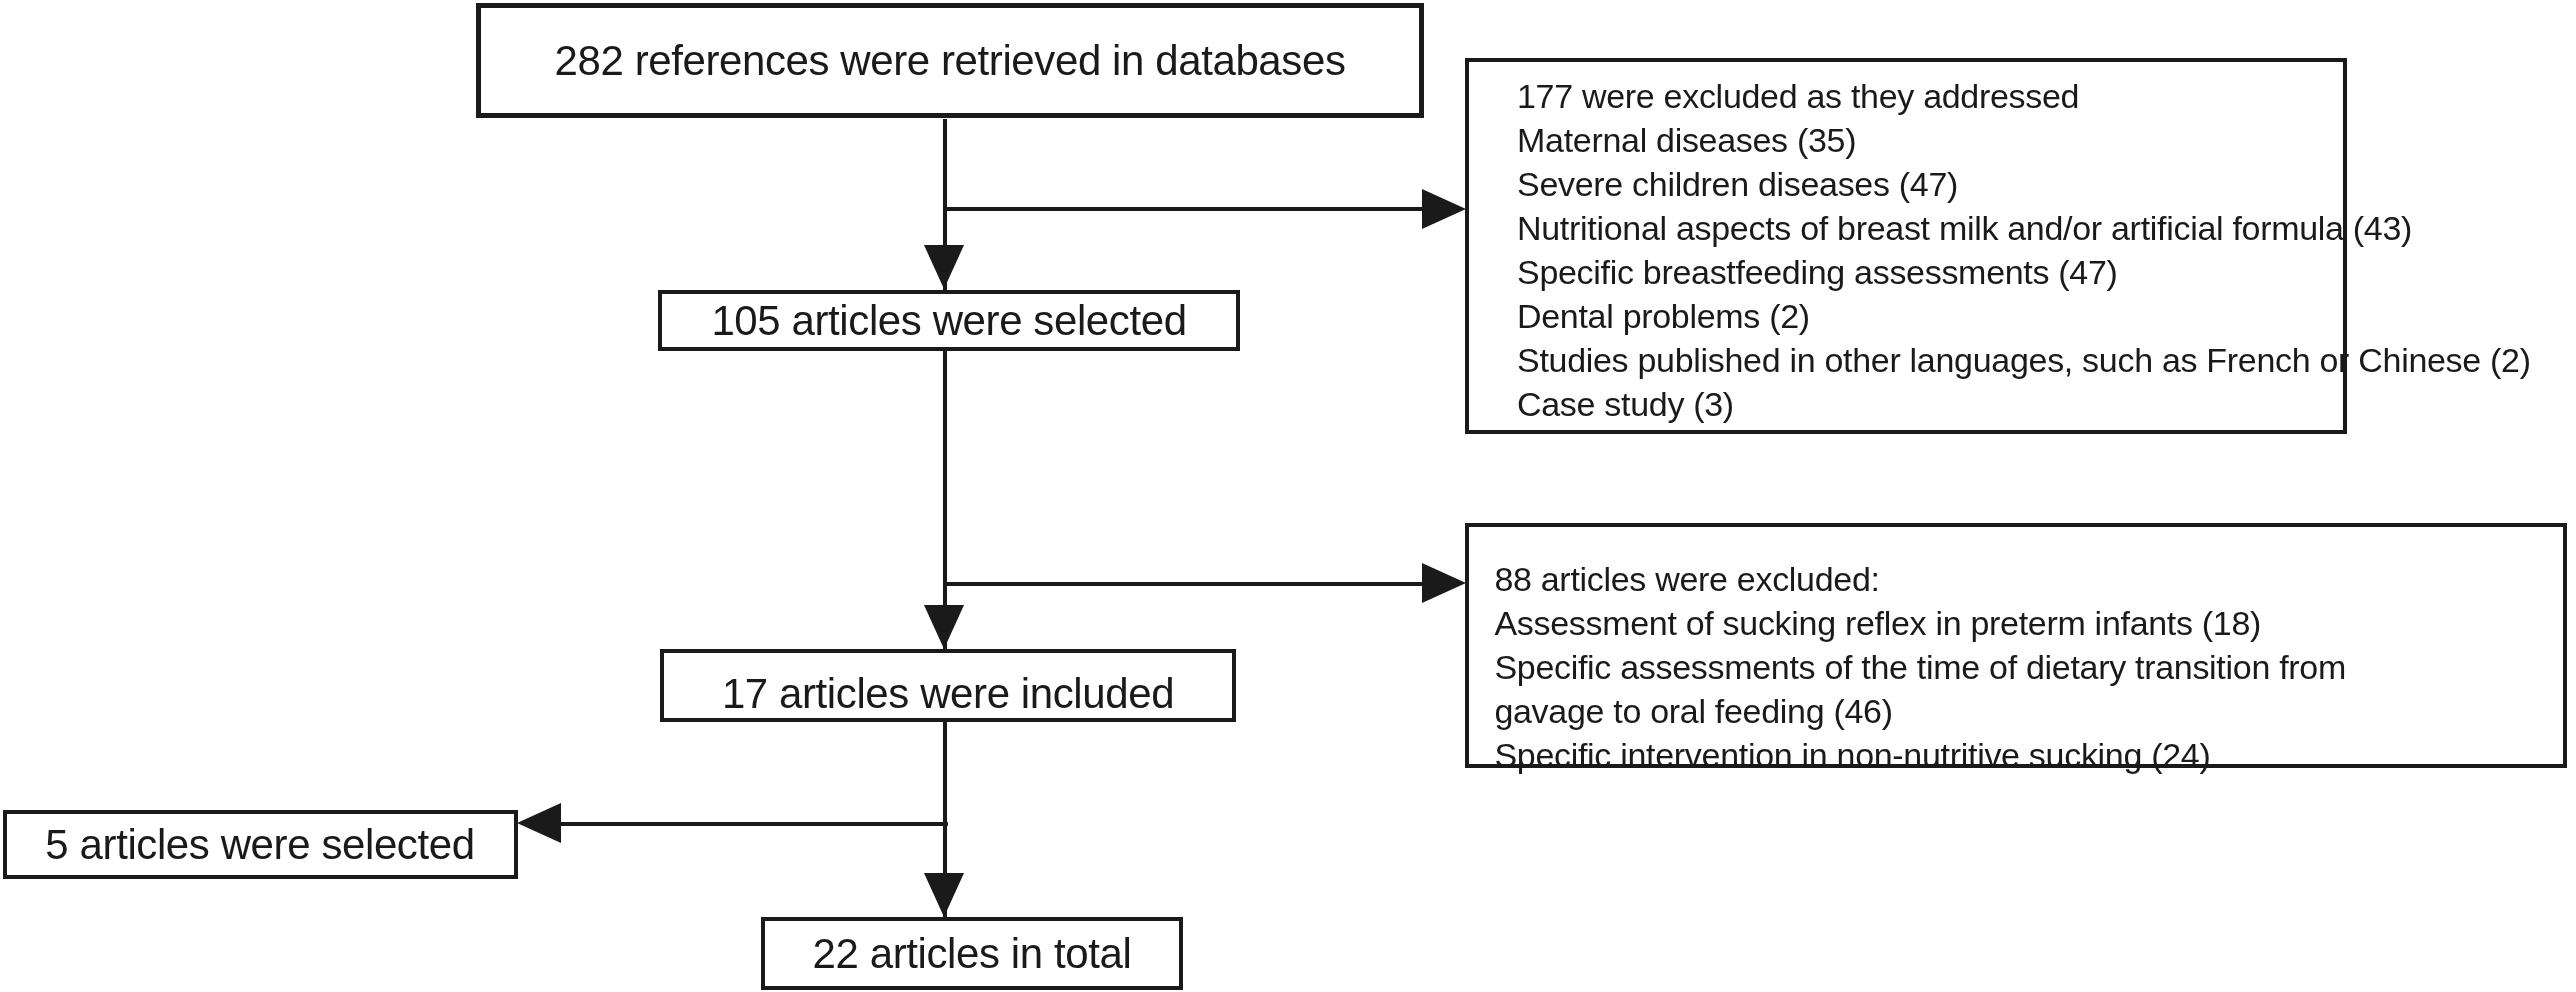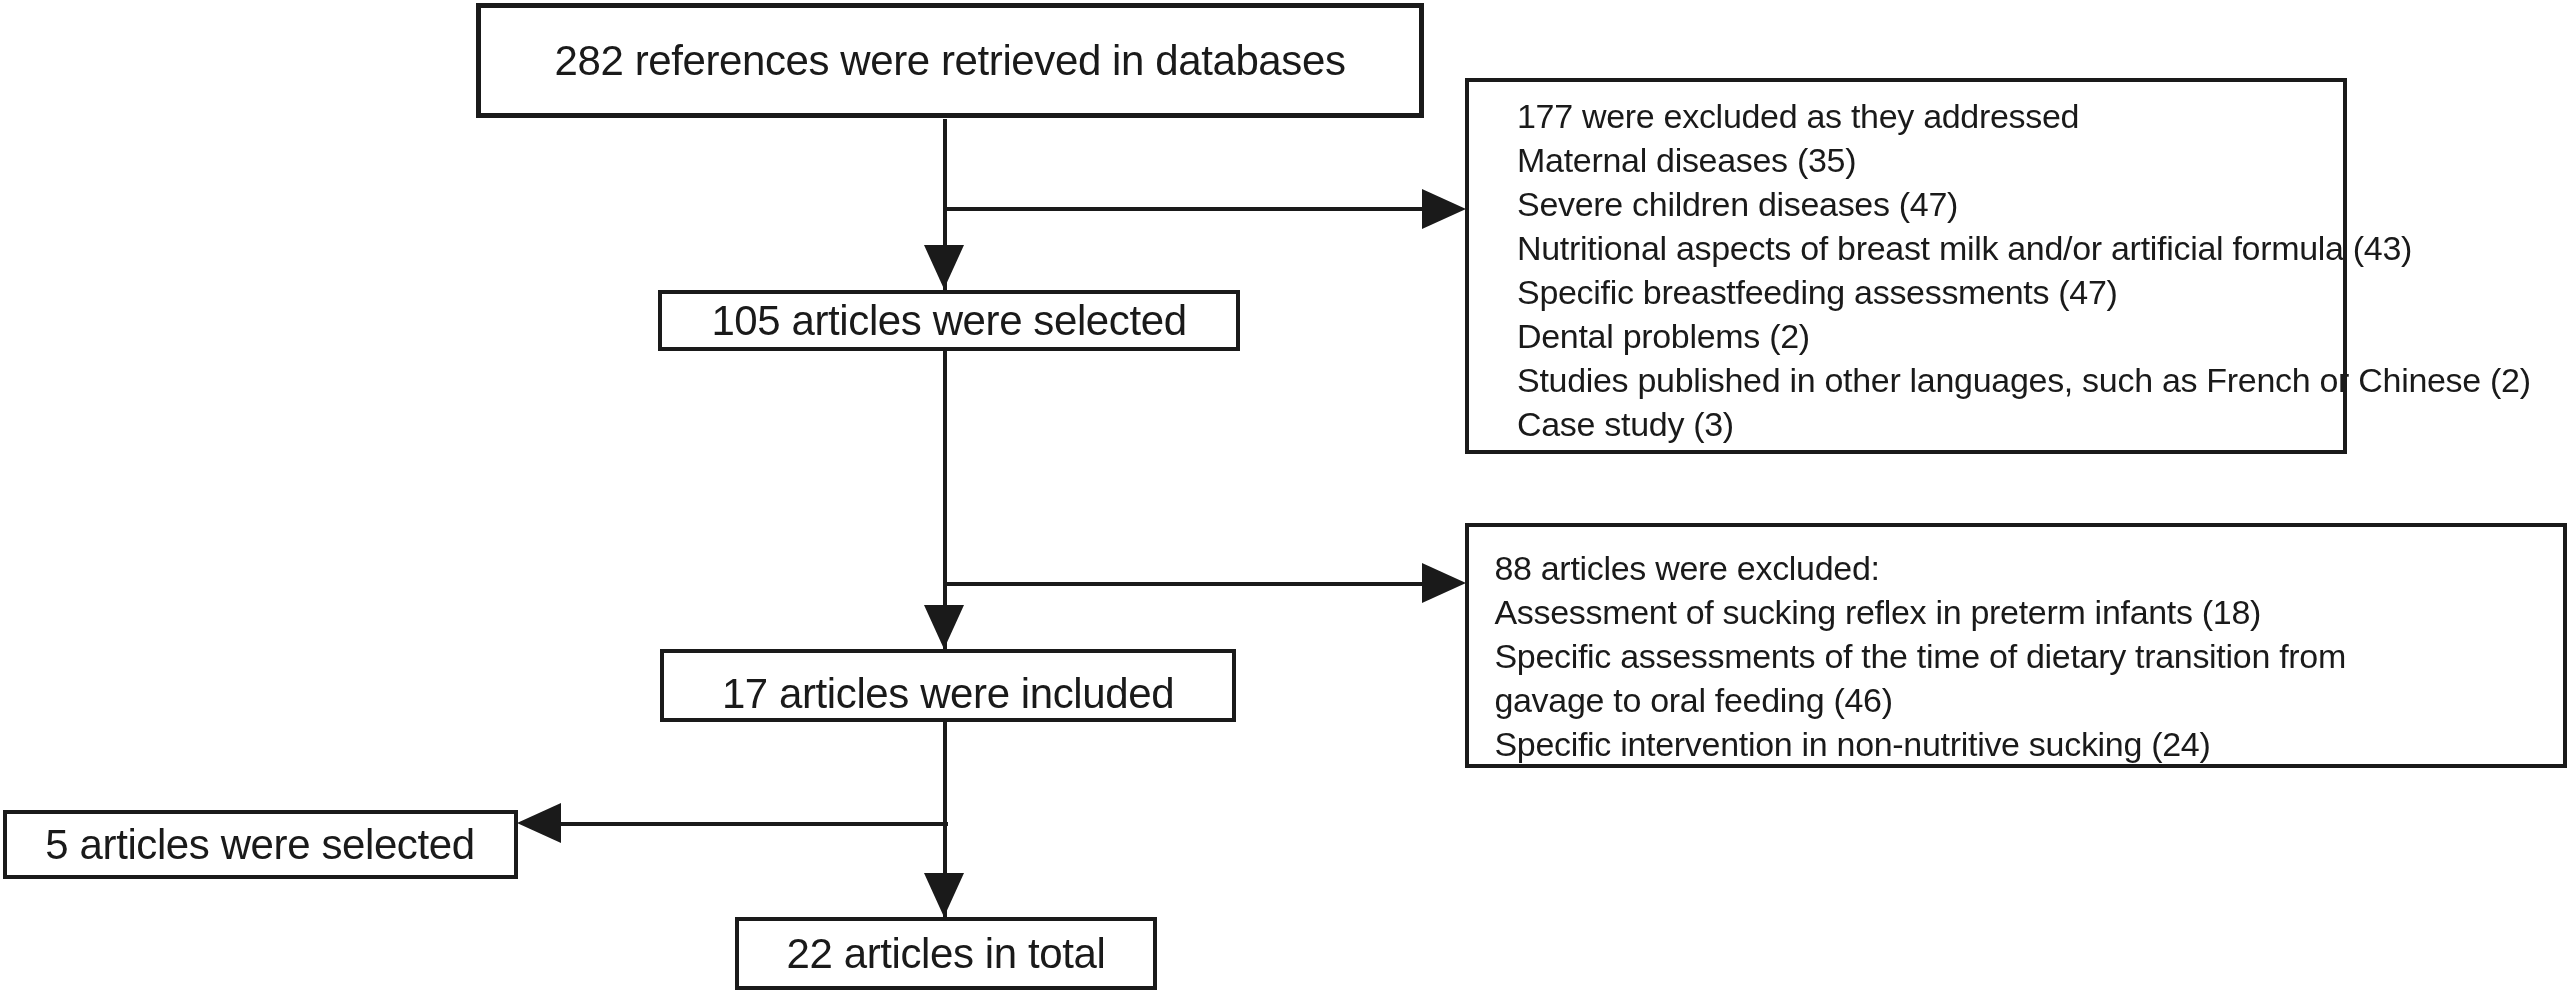--- a/index.html
+++ b/index.html
@@ -66,21 +66,21 @@
 
   <div class="box box-label" style="left:476px; top:3.4px; width:948px; height:115px; border-width:5.1px;">
     <span>282 references were retrieved in databases</span>
   </div>
 
   <div class="conn" style="left:943px; top:119px; width:4.2px; height:171px;"></div>
 
   <div class="conn" style="left:945px; top:207px; width:482px; height:4.2px;"></div>
   <div class="arrow arrow-right" style="left:1422px; top:189px;"></div>
 
-  <div class="box box-list" style="left:1465px; top:78px; width:882px; height:376px;padding-left:48px;">
+  <div class="box box-list" style="left:1465px; top:58px; width:882px; height:376px;padding-left:48px;">
     <div class="line">177 were excluded as they addressed</div>
     <div class="line">Maternal diseases (35)</div>
     <div class="line">Severe children diseases (47)</div>
     <div class="line">Nutritional aspects of breast milk and/or artificial formula (43)</div>
     <div class="line">Specific breastfeeding assessments (47)</div>
     <div class="line">Dental problems (2)</div>
     <div class="line">Studies published in other languages, such as French or Chinese (2)</div>
     <div class="line">Case study (3)</div>
   </div>
 
@@ -88,21 +88,21 @@
 
   <div class="box box-label" style="left:658px; top:290px; width:582px; height:61px;">
     <span>105 articles were selected</span>
   </div>
 
   <div class="conn" style="left:943px; top:350px; width:4.2px; height:299px;"></div>
 
   <div class="conn" style="left:945px; top:582px; width:482px; height:4.2px;"></div>
   <div class="arrow arrow-right" style="left:1422px; top:563px;"></div>
 
-  <div class="box box-list" style="left:1465px; top:523px; width:1102px; height:245px; padding-top:19px;">
+  <div class="box box-list" style="left:1465px; top:523px; width:1102px; height:245px; padding-top:30px;">
     <div class="line">88 articles were excluded:</div>
     <div class="line">Assessment of sucking reflex in preterm infants (18)</div>
     <div class="line">Specific assessments of the time of dietary transition from</div>
     <div class="line">gavage to oral feeding (46)</div>
     <div class="line">Specific intervention in non-nutritive sucking (24)</div>
   </div>
 
   <div class="arrow arrow-down" style="left:924px; top:605px;"></div>
 
   <div class="box box-label" style="left:660px; top:649px; width:576px; height:73px;align-items:flex-end;">
@@ -113,18 +113,18 @@
 
   <div class="conn" style="left:559px; top:822px; width:389px; height:4.2px;"></div>
   <div class="arrow arrow-left" style="left:517px; top:803px;"></div>
 
   <div class="box box-label" style="left:2.5px; top:810px; width:515px; height:69px;">
     <span>5 articles were selected</span>
   </div>
 
   <div class="arrow arrow-down" style="left:924px; top:873px;"></div>
 
-  <div class="box box-label" style="left:735px; top:917px; width:422px; height:73px;">
+  <div class="box box-label" style="left:761px; top:917px; width:422px; height:73px;">
     <span>22 articles in total</span>
   </div>
 
 </div>
 
 
 </body></html>

